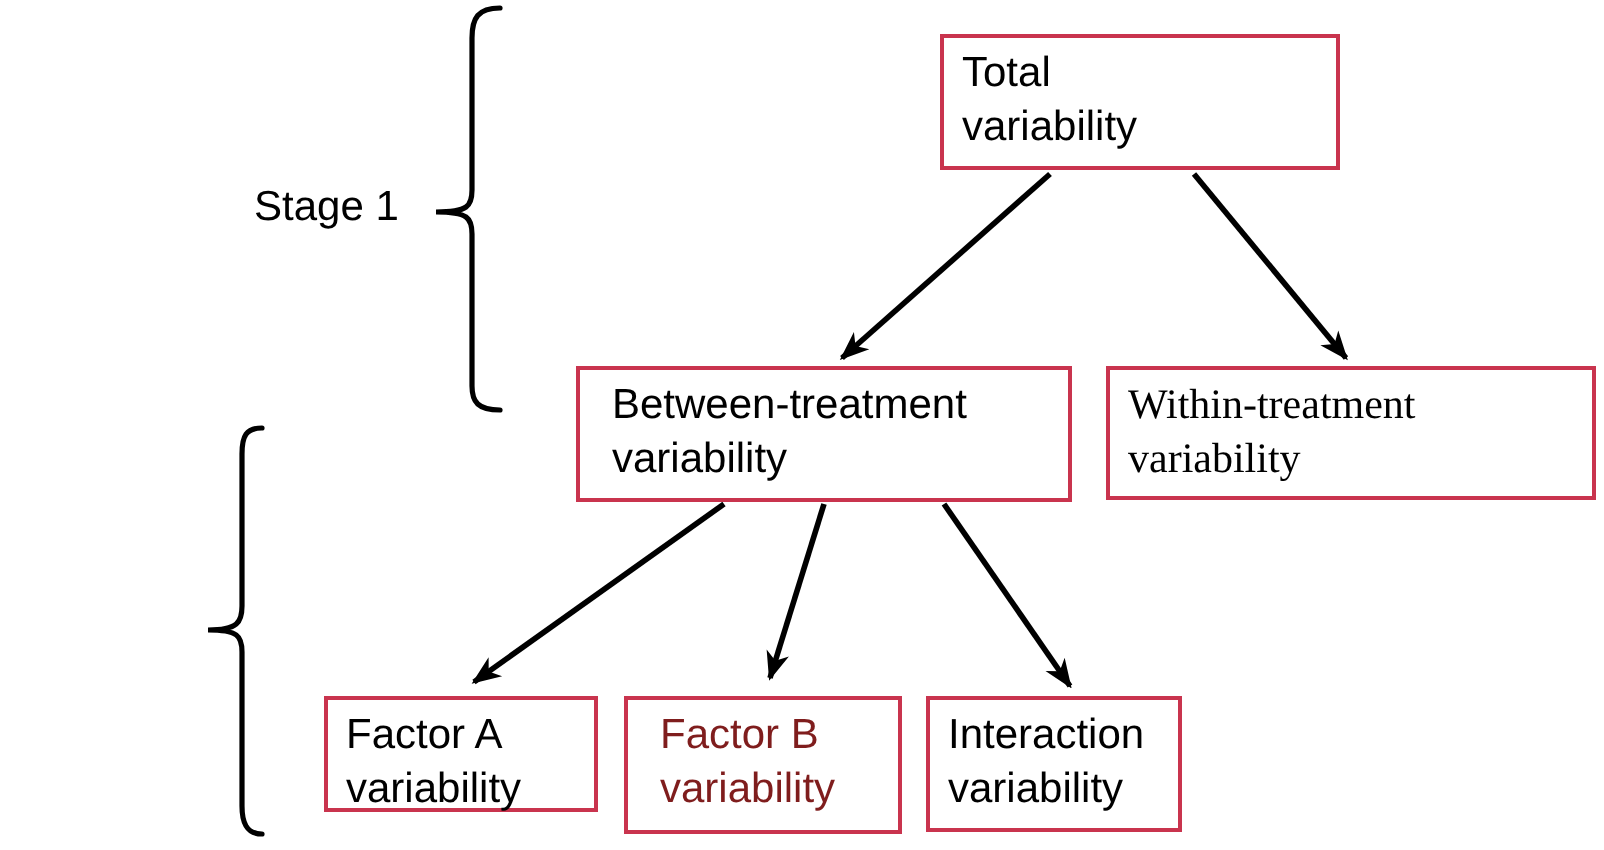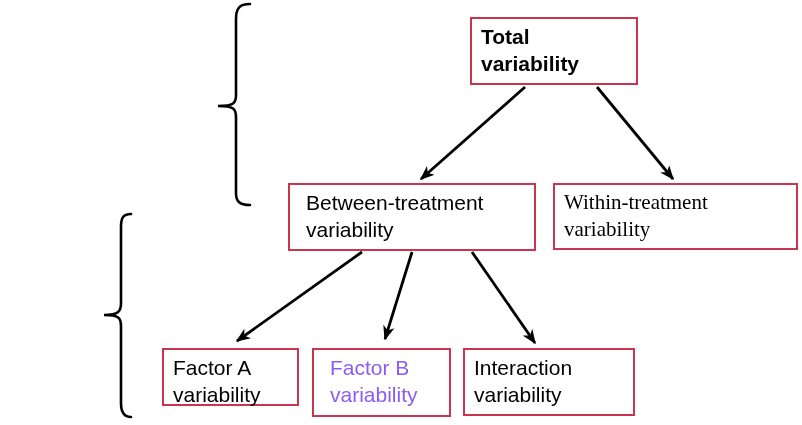--- a/index.html
+++ b/index.html
@@ -28,26 +28,26 @@
     position: absolute;
     box-sizing: border-box;
     border: 2px solid #c9344e;
     background: #ffffff;
     font-size: 21px;
     line-height: 27px;
     padding: 4px 9px;
     white-space: pre-line;
     color: #000000;
   }
-  .node-total       { left: 470px; top: 17px;  width: 168px; height: 68px; font-weight: bold; }
+  .node-total       { left: 470px; top: 17px;  width: 200px; height: 68px; }
   .node-between     { left: 288px; top: 183px; width: 248px; height: 68px; }
   .node-within      { left: 553px; top: 183px; width: 245px; height: 67px; font-family: Liberation Serif, serif; }
   .node-factor-a    { left: 162px; top: 348px; width: 137px; height: 58px; }
   .node-factor-b    { left: 312px; top: 348px; width: 139px; height: 69px; }
-  .node-interaction { left: 463px; top: 348px; width: 172px; height: 68px; }
+  .node-interaction { left: 463px; top: 348px; width: 128px; height: 68px; }
   .stage-label {
     position: absolute;
     font-size: 21px;
     line-height: 24px;
     color: #000000;
   }
   .stage-label-1 { left: 127px; top: 92px;  }
   .stage-label-2 { left: 16px;  top: 301px; }
 </style>
 </head>
@@ -65,27 +65,28 @@
     <path d="M 250 4 C 239 4 236 9 236 19 L 236 95 C 236 103 234 106 218 106 C 234 106 236 109 236 117 L 236 193 C 236 201 239 205 250 205" fill="none" stroke="#000000" stroke-width="2.6" stroke-linecap="round"></path>
     <path d="M 131 214 C 123 214 121 218 121 227 L 121 303 C 121 311 119 315 104 315 C 119 315 121 318 121 326 L 121 403 C 121 411 123 417 131 417" fill="none" stroke="#000000" stroke-width="2.6" stroke-linecap="round"></path>
 
     <line x1="525" y1="87" x2="421" y2="179" stroke="#000000" stroke-width="2.8" marker-end="url(#arrowhead)"></line>
     <line x1="597" y1="87" x2="673" y2="179" stroke="#000000" stroke-width="2.8" marker-end="url(#arrowhead)"></line>
     <line x1="362" y1="252" x2="237" y2="341" stroke="#000000" stroke-width="2.8" marker-end="url(#arrowhead)"></line>
     <line x1="412" y1="252" x2="385" y2="339" stroke="#000000" stroke-width="2.8" marker-end="url(#arrowhead)"></line>
     <line x1="472" y1="252" x2="535" y2="343" stroke="#000000" stroke-width="2.8" marker-end="url(#arrowhead)"></line>
   </svg>
 
+  <div class="stage-label stage-label-1">Stage 1</div>
 
   <div class="node node-total" style="border-color: rgb(201, 52, 78); color: rgb(0, 0, 0);">Total
 variability</div>
   <div class="node node-between" style="border-color: rgb(201, 52, 78); color: rgb(0, 0, 0); padding-left: 16px;">Between-treatment
 variability</div>
   <div class="node node-within" style="border-color: rgb(201, 52, 78); color: rgb(0, 0, 0);">Within-treatment
 variability</div>
   <div class="node node-factor-a" style="border-color: rgb(201, 52, 78); color: rgb(0, 0, 0);">Factor A
 variability</div>
-  <div class="node node-factor-b" style="border-color: rgb(201, 52, 78); color: #8b5cf6; padding-left: 16px;">Factor B
+  <div class="node node-factor-b" style="border-color: rgb(201, 52, 78); color: #7f1d1d; padding-left: 16px;">Factor B
 variability</div>
   <div class="node node-interaction" style="border-color: rgb(201, 52, 78); color: rgb(0, 0, 0);">Interaction
 variability</div>
 
 </div>
 
 </body></html>

